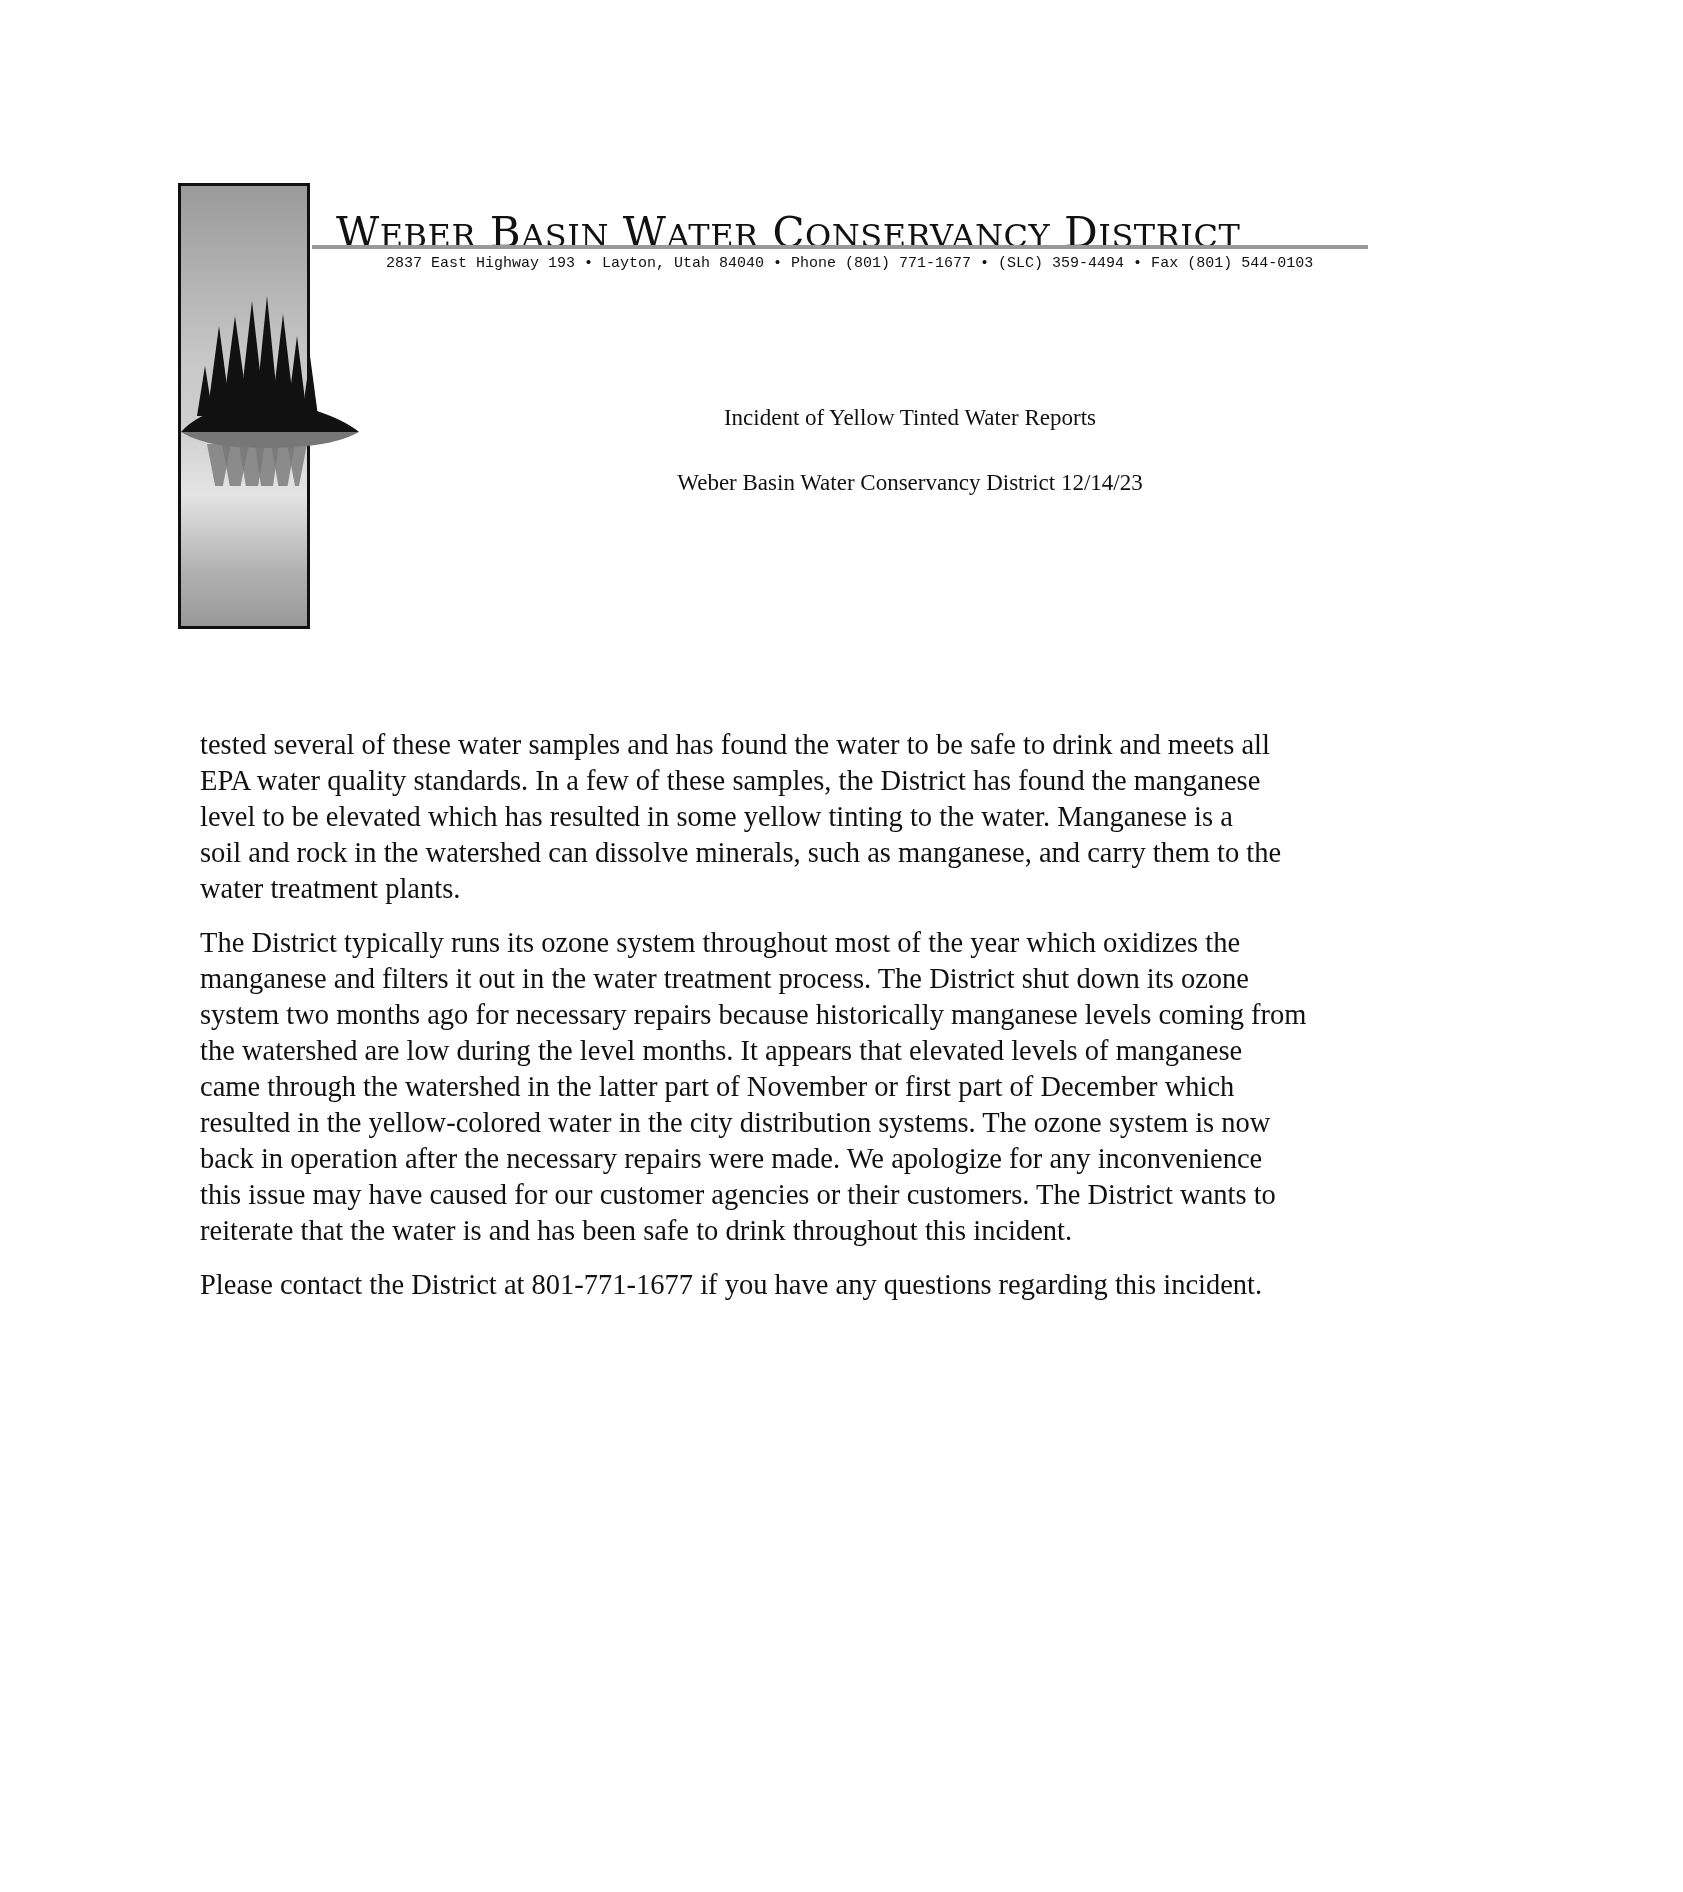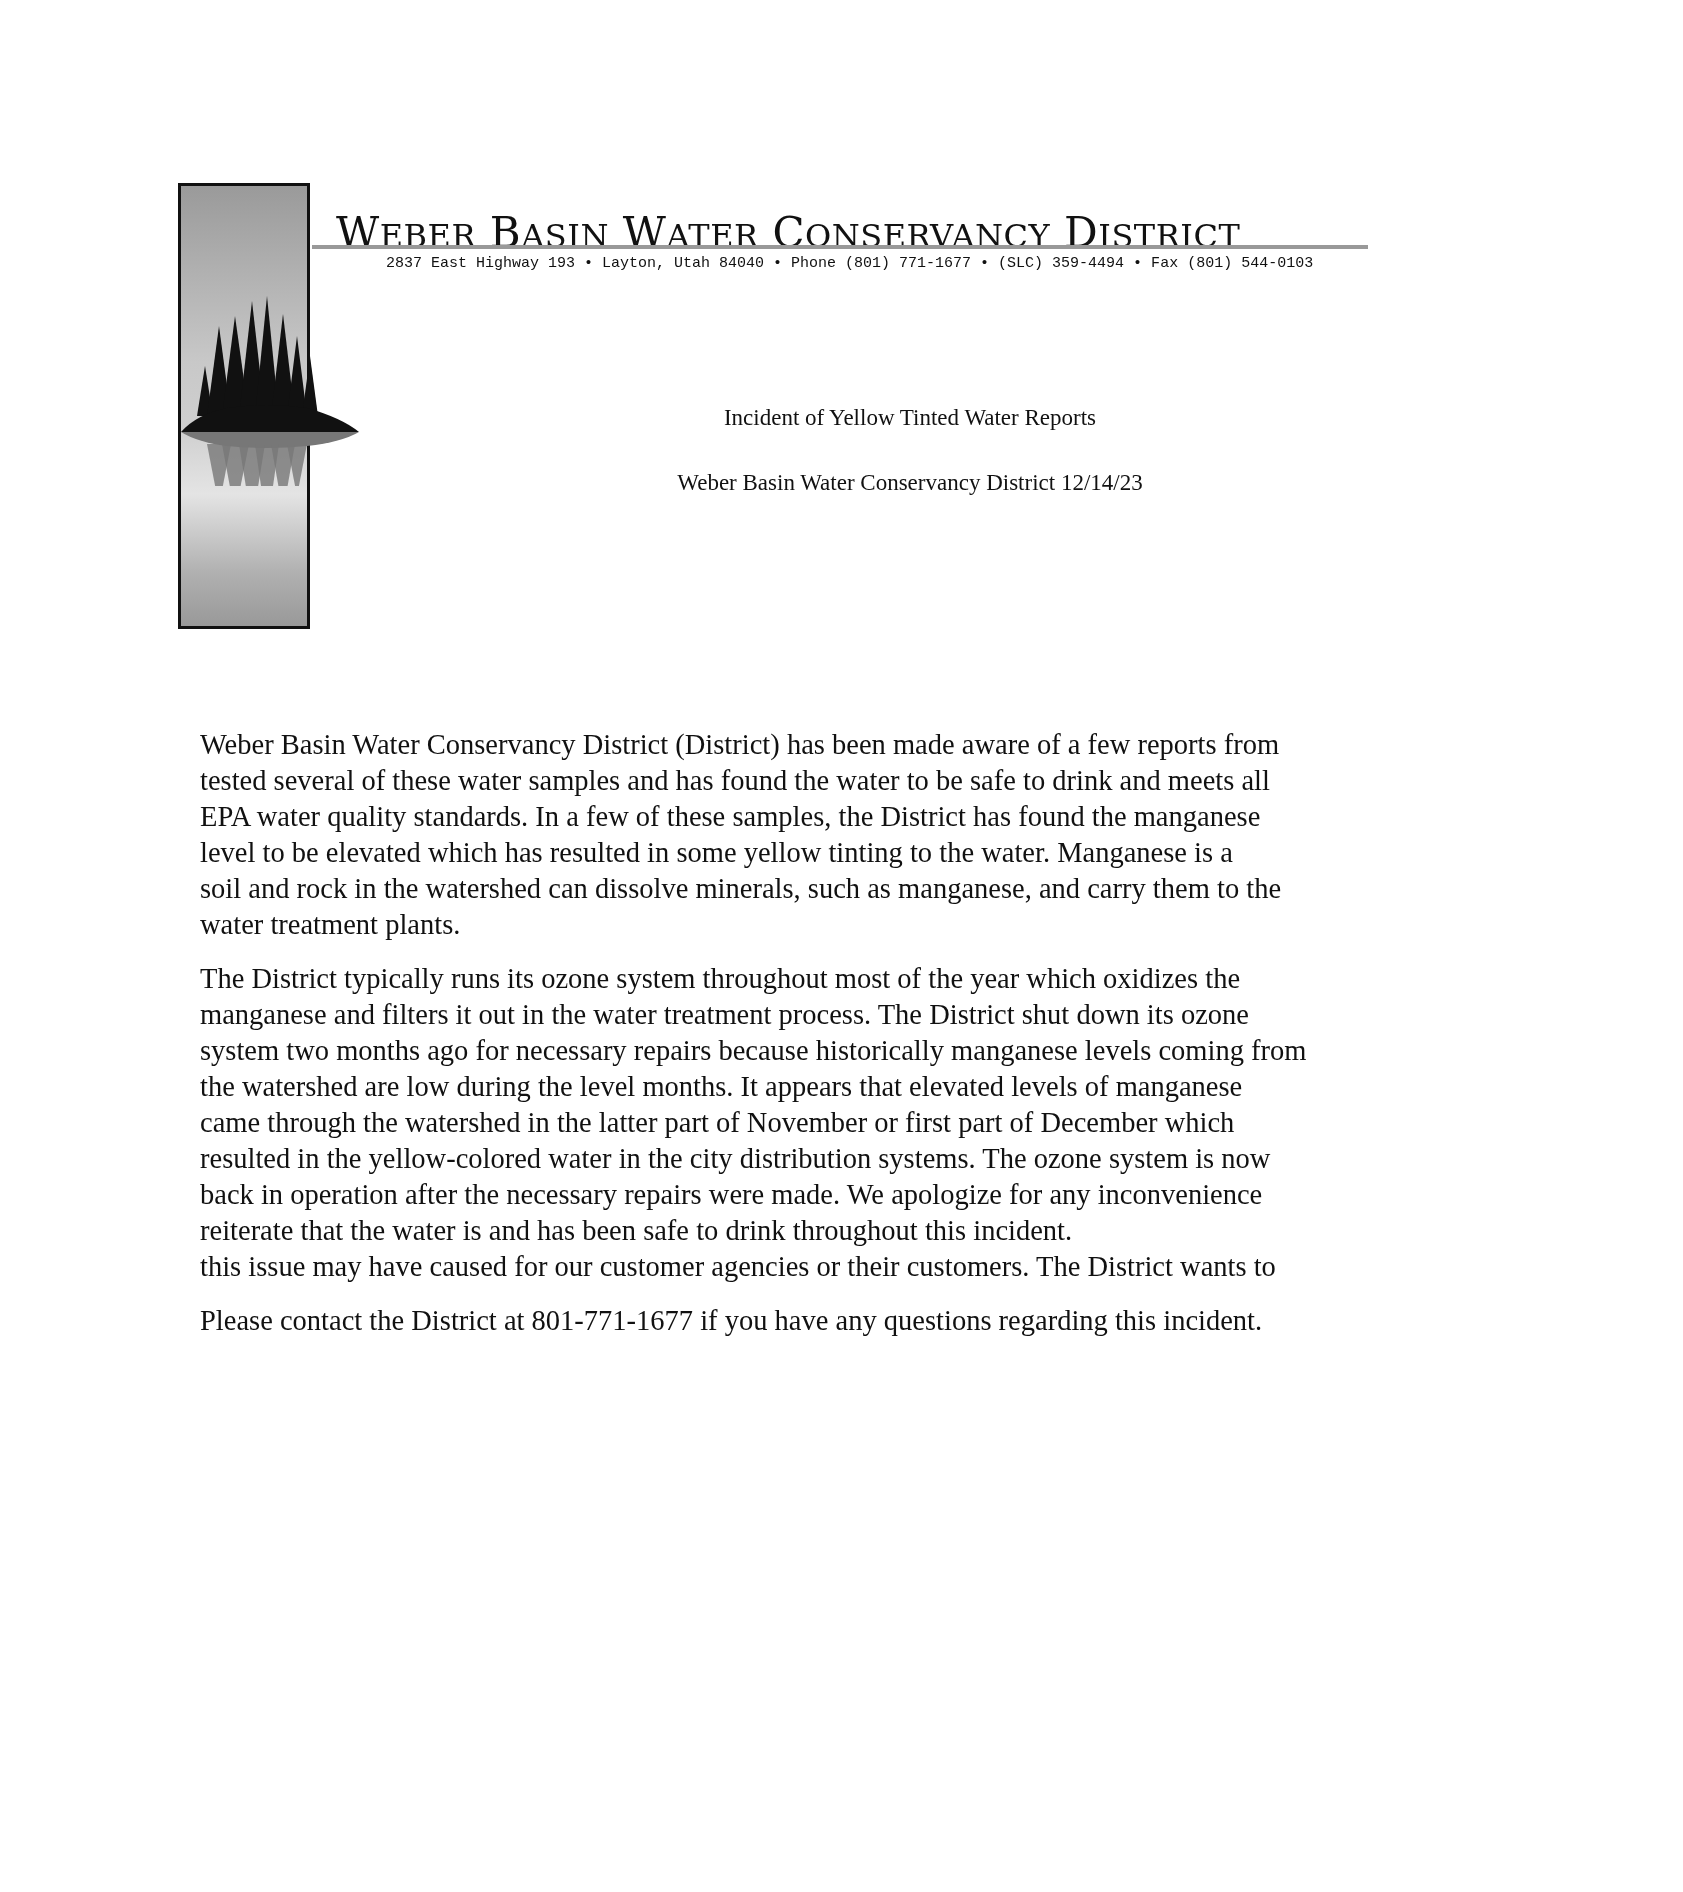--- a/index.html
+++ b/index.html
@@ -60,34 +60,33 @@
   <span>D</span><span class="sc">ISTRICT</span>
 </div>
 <div class="brand-rule"></div>
 <div class="brand-address">2837 East Highway 193 • Layton, Utah  84040 • Phone (801) 771-1677 • (SLC) 359-4494 • Fax (801) 544-0103</div>
 
 <div class="doc-heading h1">Incident of Yellow Tinted Water Reports</div>
 <div class="doc-heading h2">Weber Basin Water Conservancy District 12/14/23</div>
 
 <div class="body">
   <p>
-    <span class="line">Weber Basin Water Conservancy District (District) has been made aware of a few reports from</span>
     <span class="line">tested several of these water samples and has found the water to be safe to drink and meets all</span>
     <span class="line">EPA water quality standards.  In a few of these samples, the District has found the manganese</span>
     <span class="line">level to be elevated which has resulted in some yellow tinting to the water.  Manganese is a</span>
     <span class="line">soil and rock in the watershed can dissolve minerals, such as manganese, and carry them to the</span>
     <span class="line">water treatment plants.</span>
   </p>
   <p>
     <span class="line">The District typically runs its ozone system throughout most of the year which oxidizes the</span>
     <span class="line">manganese and filters it out in the water treatment process.  The District shut down its ozone</span>
     <span class="line">system two months ago for necessary repairs because historically manganese levels coming from</span>
     <span class="line">the watershed are low during the level months.  It appears that elevated levels of manganese</span>
     <span class="line">came through the watershed in the latter part of November or first part of December which</span>
     <span class="line">resulted in the yellow-colored water in the city distribution systems.  The ozone system is now</span>
     <span class="line">back in operation after the necessary repairs were made.  We apologize for any inconvenience</span>
+    <span class="line">this issue may have caused for our customer agencies or their customers.  The District wants to</span>
     <span class="line">reiterate that the water is and has been safe to drink throughout this incident.</span>
-    <span class="line">this issue may have caused for our customer agencies or their customers.  The District wants to</span>
   </p>
   <p>
     <span class="line">Please contact the District at 801-771-1677 if you have any questions regarding this incident.</span>
   </p>
 </div>
 
 </body></html>

